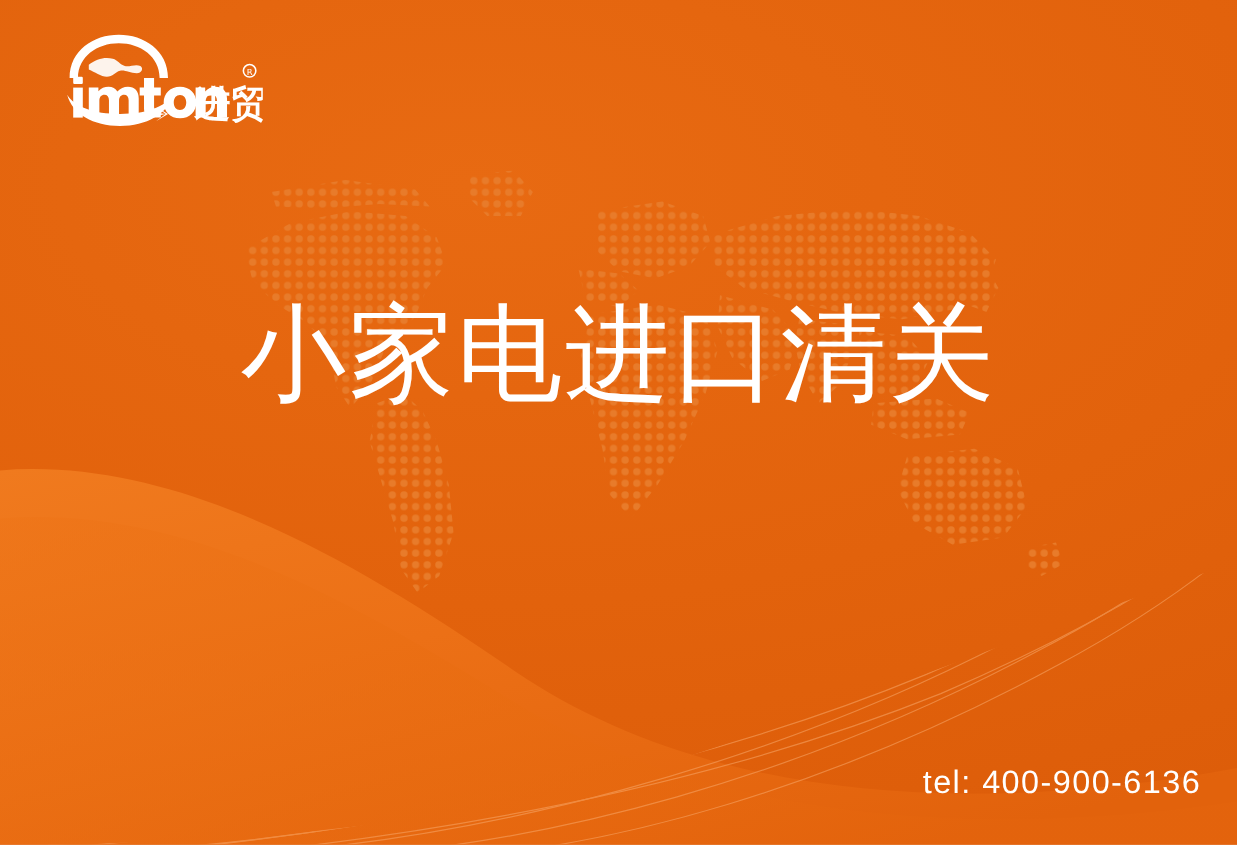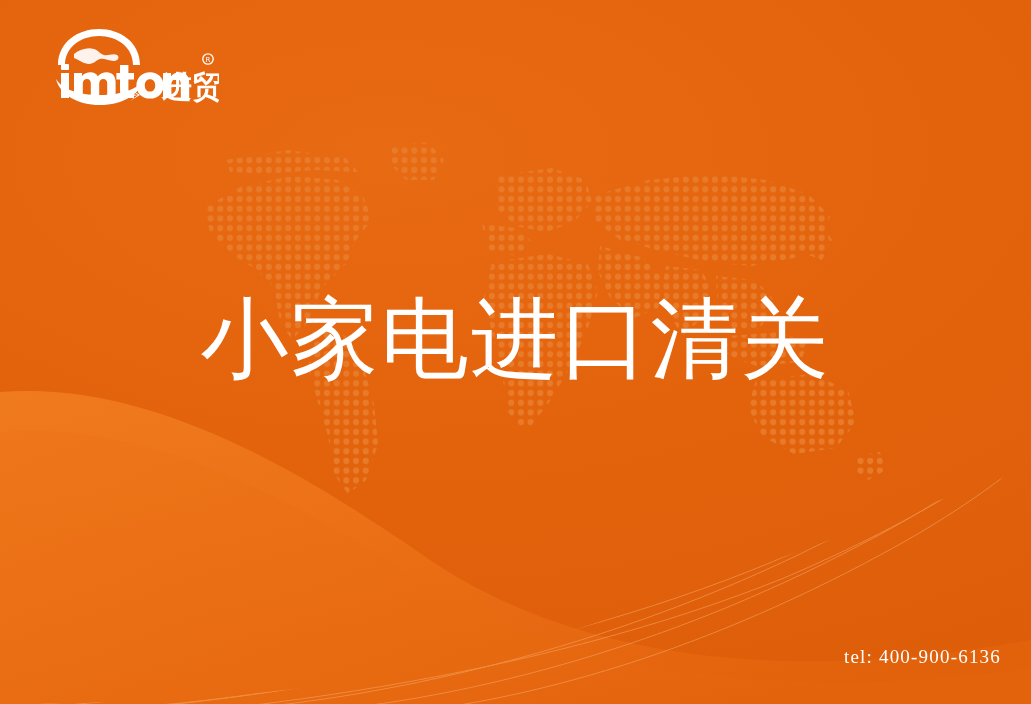--- a/index.html
+++ b/index.html
@@ -64,32 +64,32 @@
     width: 1031px;
     text-align: center;
     color: #ffffff;
     font-size: 88px;
     line-height: 118px;
     letter-spacing: 2px;
     font-weight: 300;
     font-family: "DejaVu Sans", "Liberation Sans", sans-serif;
     white-space: nowrap;
   }
-  .headline-line { display: block; margin-top: 44px; }
+  .headline-line { display: block; }
 
   
   #tel {
     position: absolute;
     right: 30px;
     bottom: 36px;
     color: #ffffff;
-    font-size: 19px;
+    font-size: 27px;
     letter-spacing: 1.2px;
     font-weight: 400;
-    font-family: Liberation Serif, serif;
+    font-family: Liberation Sans, sans-serif;
     white-space: nowrap;
   }
 </style>
 </head>
 <body>
 
 <div id="banner">
 
   <div id="bg-base" class="layer"></div>
 

